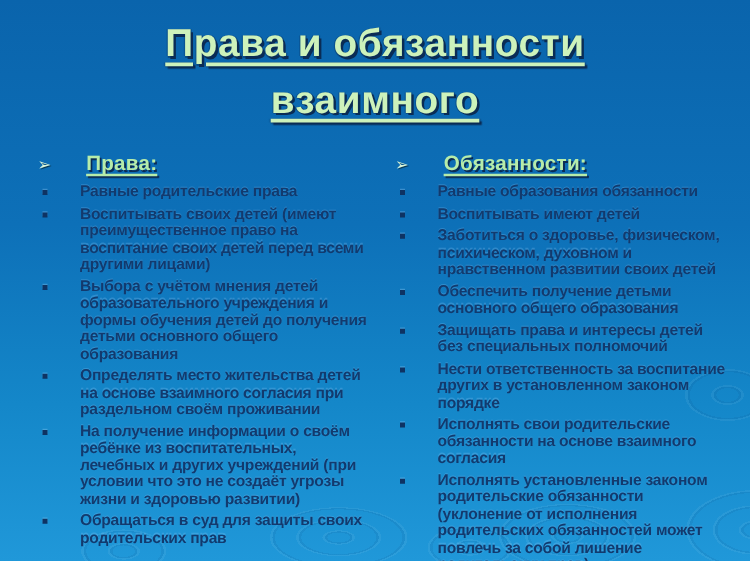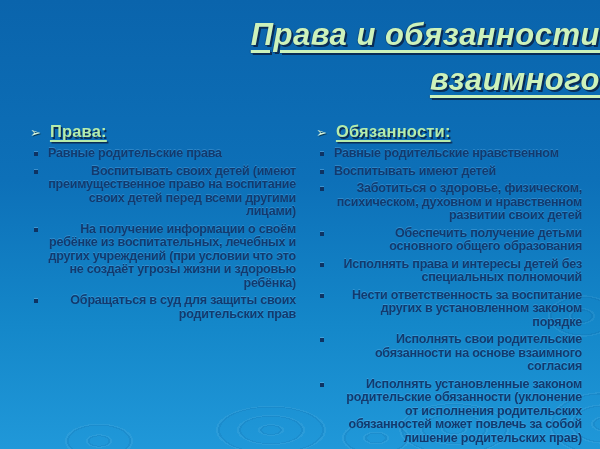--- a/index.html
+++ b/index.html
@@ -19,45 +19,46 @@
       rgba(255,255,255,0.07) 11px 13px,
       rgba(255,255,255,0) 13px 21px);
   }
   .r1 { left:212px; top:404px; width:118px; height:52px; }
   .r2 { left:332px; top:416px; width:88px;  height:44px; }
   .r3 { left:388px; top:398px; width:132px; height:62px; }
   .r4 { left:536px; top:288px; width:92px;  height:56px; }
   .r5 { left:542px; top:388px; width:124px; height:72px; }
   .r6 { left:58px;  top:420px; width:82px;  height:42px; }
 
-  .title { position:relative; text-align:right; padding-top:12px;font-style:italic; }
+  .title { position:relative; text-align:center; padding-top:12px; }
   .title-line {
     display:inline-block; font-size:31px; font-weight:bold; line-height:45px;
     color:#cdf2bb; letter-spacing:0.5px;
     text-decoration:underline; text-decoration-thickness:3px; text-underline-offset:5px;
     text-shadow: 2px 2px 0 #0a2c55, 1px 0 0 rgba(10,44,85,.45), 0 1px 0 rgba(10,44,85,.45), -1px 0 0 rgba(10,44,85,.3);
   }
   .title-line2 { display:block; }
 
   .columns { position:relative; display:flex; margin-top:20px; padding:0 18px 0 30px; gap:20px; }
   .col { flex:1; min-width:0; }
 
   .heading-row { display:flex; align-items:baseline; gap:9px; margin-bottom:6px; }
   .arrow {
     flex:none; font-size:13px; color:#d9f5da; line-height:13px;
     text-shadow:1px 1px 0 #0a3a55;
   }
   .heading {
     font-size:16.5px; font-weight:bold; color:#b6ecaa; letter-spacing:0.2px;
     text-decoration:underline; text-decoration-thickness:2px; text-underline-offset:3px;
     text-shadow:1.5px 1.5px 0 #0a2c55;
+    margin-left:19px;
   }
 
   .items { margin:0; padding:0; list-style:none; }
-  .item { display:flex; gap:10px; margin-bottom:4px;text-align:right; }
+  .item { display:flex; gap:26px; margin-bottom:4px; }
   .bullet {
     flex:none; width:4px; height:4px; margin-top:5px; margin-left:4px;
     background:#0e3363; box-shadow:0 -1px 0 rgba(170,220,255,.3);
   }
   .item-text {
     font-size:12.5px; font-weight:bold; color:#123a6e;
     line-height:13.5px; letter-spacing:-0.2px;
     text-shadow:0 -1px 0 rgba(145,205,250,0.25);
   }
   .u { text-decoration-thickness:1.5px; }
@@ -90,54 +91,62 @@
         <li class="item">
           <span class="bullet"></span>
           <span class="item-text">Равные родительские права</span>
         </li>
         <li class="item">
           <span class="bullet"></span>
           <span class="item-text">Воспитывать своих детей (имеют преимущественное право на воспитание своих детей перед всеми другими лицами)</span>
         </li>
         <li class="item">
           <span class="bullet"></span>
-          <span class="item-text">На получение информации о своём ребёнке из воспитательных, лечебных и других учреждений (при условии что это не создаёт угрозы жизни и здоровью ребёнка)</span>
+          <span class="item-text">Выбора с учётом мнения детей образовательного учреждения и формы обучения детей до получения детьми основного общего образования</span>
+        </li>
+        <li class="item">
+          <span class="bullet"></span>
+          <span class="item-text">Определять место жительства детей на основе взаимного согласия при раздельном своём проживании</span>
+        </li>
+        <li class="item">
+          <span class="bullet"></span>
+          <span class="item-text">На получение информации о своём ребёнке из воспитательных, лечебных и других учреждений (при условии что это не создаёт угрозы жизни и здоровью развитии)</span>
         </li>
         <li class="item">
           <span class="bullet"></span>
           <span class="item-text">Обращаться в суд для защиты своих родительских прав</span>
         </li>
       </ul>
     </div>
 
     <div class="col">
       <div class="heading-row">
         <span class="arrow">➢</span>
         <span class="heading">Обязанности:</span>
       </div>
       <ul class="items">
         <li class="item">
           <span class="bullet"></span>
-          <span class="item-text">Равные родительские нравственном</span>
+          <span class="item-text">Равные образования обязанности</span>
         </li>
         <li class="item">
           <span class="bullet"></span>
           <span class="item-text">Воспитывать имеют детей</span>
         </li>
         <li class="item">
           <span class="bullet"></span>
           <span class="item-text">Заботиться о здоровье, физическом, психическом, духовном и нравственном развитии своих детей</span>
         </li>
         <li class="item">
           <span class="bullet"></span>
           <span class="item-text">Обеспечить получение детьми основного общего образования</span>
         </li>
         <li class="item">
           <span class="bullet"></span>
-          <span class="item-text">Исполнять права и интересы детей без специальных полномочий</span>
+          <span class="item-text">Защищать права и интересы детей без специальных полномочий</span>
         </li>
         <li class="item">
           <span class="bullet"></span>
           <span class="item-text">Нести ответственность за воспитание других в установленном законом порядке</span>
         </li>
         <li class="item">
           <span class="bullet"></span>
           <span class="item-text">Исполнять свои родительские обязанности на основе взаимного согласия</span>
         </li>
         <li class="item">

